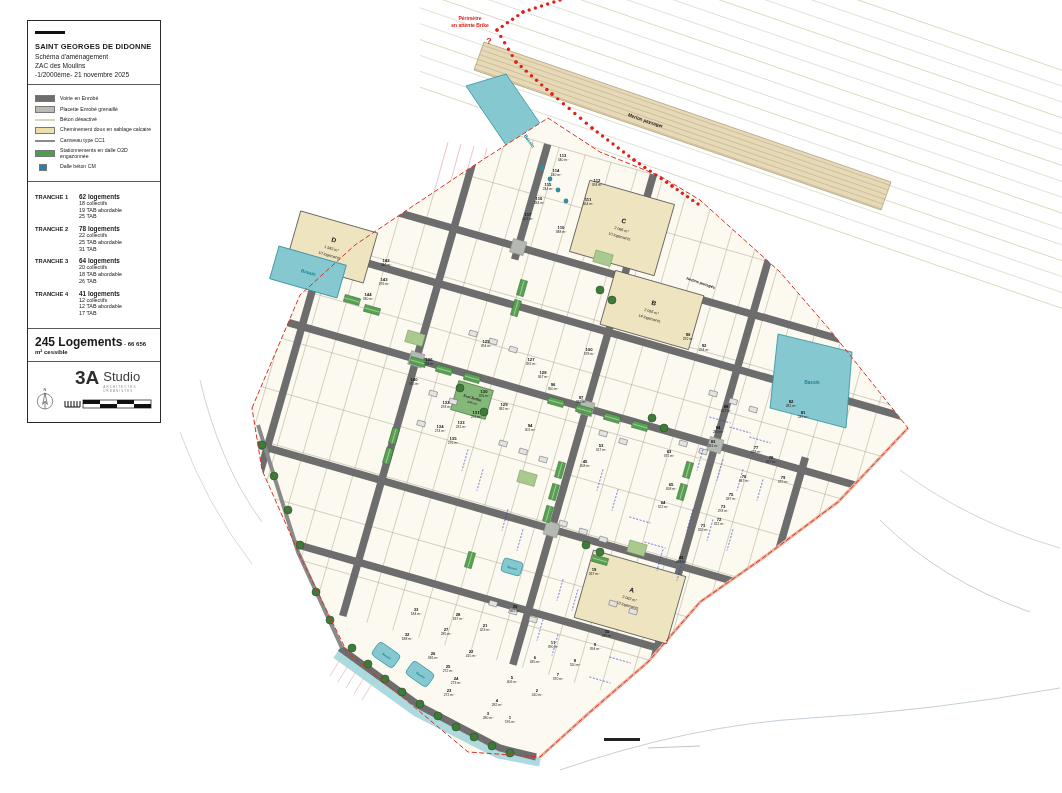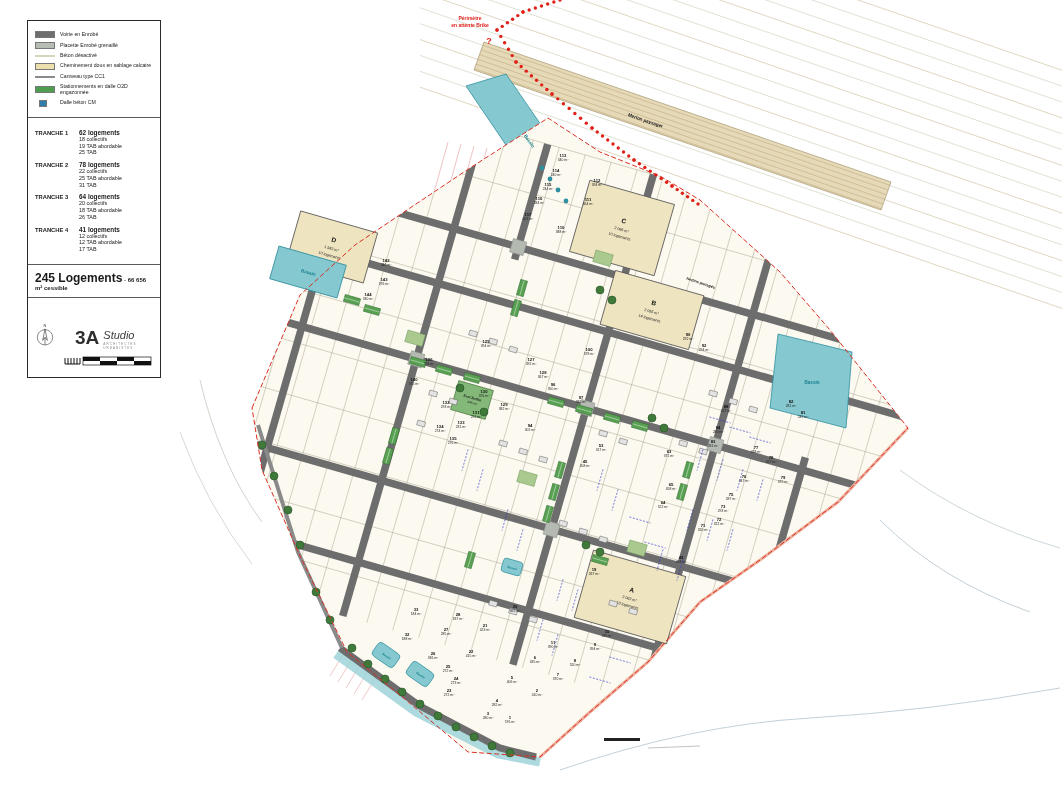--- a/index.html
+++ b/index.html
@@ -23,24 +23,24 @@
   .tr-row{display:flex;margin:5px 0;}
   .tr-name{width:44px;font-size:5.8px;font-weight:bold;flex:0 0 44px;padding-top:1px;}
   .tr-total{font-size:6.4px;font-weight:bold;}
   .tr-det{font-size:5.4px;line-height:1.25;}
   #summary{font-size:6px;}
   #summary .big{font-size:12px;font-weight:bold;}
   #summary .ar{font-size:6px;font-weight:bold;}
   #logo-sec{display:flex;align-items:flex-start;}
   #north{margin:14px 6px 0 0;}
   #logo-right{flex:1;}
-  #logo-top{display:flex;align-items:flex-start;margin-left:14px;margin-top:24px;}
+  #logo-top{display:flex;align-items:flex-start;margin-left:14px;}
   #logo-3a{font-size:19px;font-weight:bold;color:#2e2e2e;line-height:1;}
   #logo-studio{margin-left:4px;padding-top:1px;}
-  #logo-studio .st{font-size:11px;color:#3a3a3a;font-style:italic;}
+  #logo-studio .st{font-size:13px;color:#3a3a3a;}
   #logo-studio .tag{font-size:3px;letter-spacing:1.1px;color:#8a8a8a;line-height:1.4;margin-top:1px;}
   
   text{font-family:"Liberation Sans", sans-serif;}
   .lotN{font-size:4.2px;font-weight:bold;fill:#111;text-anchor:middle;}
   .lotA{font-size:3.4px;fill:#222;text-anchor:middle;}
   .colL{font-size:6.5px;font-weight:bold;fill:#111;text-anchor:middle;}
   .colT{font-size:3.8px;fill:#222;text-anchor:middle;}
   .bassinT{font-size:4.6px;font-weight:bold;fill:#17808f;text-anchor:middle;}
   .featT{font-size:4.6px;font-weight:bold;fill:#222;text-anchor:middle;}
   .noteT{font-size:5px;font-weight:bold;fill:#e02018;text-anchor:middle;}
@@ -704,20 +704,27 @@
         <text x="0" y="0" class="noteT" transform="translate(470 20) rotate(0)">Périmètre</text>
         <text x="0" y="0" class="noteT" transform="translate(470 27) rotate(0)">en attente Brike</text>
         <text x="0" y="0" class="noteQ" transform="translate(489 44) rotate(0)">?</text>
       </g>
 
   <rect x="604" y="738" width="36" height="3" fill="#222"></rect>
   <line x1="648" y1="748" x2="700" y2="746" stroke="#999" stroke-width="0.6"></line>
 </svg>
 
 <div id="titleblock">
+  <div class="tb-sec">
+    <div id="tb-rule"></div>
+    <div class="tb-title">SAINT GEORGES DE DIDONNE</div>
+    <div class="tb-line">Schéma d'aménagement</div>
+    <div class="tb-line">ZAC des Moulins</div>
+    <div class="tb-line">-1/2000ème- 21 novembre 2025</div>
+  </div>
   <div class="tb-sec" id="legend-sec">
         <div class="lg-row">
           <span class="lg-sw rect" style="background: rgb(110, 110, 110);"></span>
           <span class="lg-label">Voirie en Enrobé</span>
         </div>
         <div class="lg-row">
           <span class="lg-sw rect" style="background: rgb(183, 188, 180);"></span>
           <span class="lg-label">Placette Enrobé grenaillé</span>
         </div>
         <div class="lg-row">

